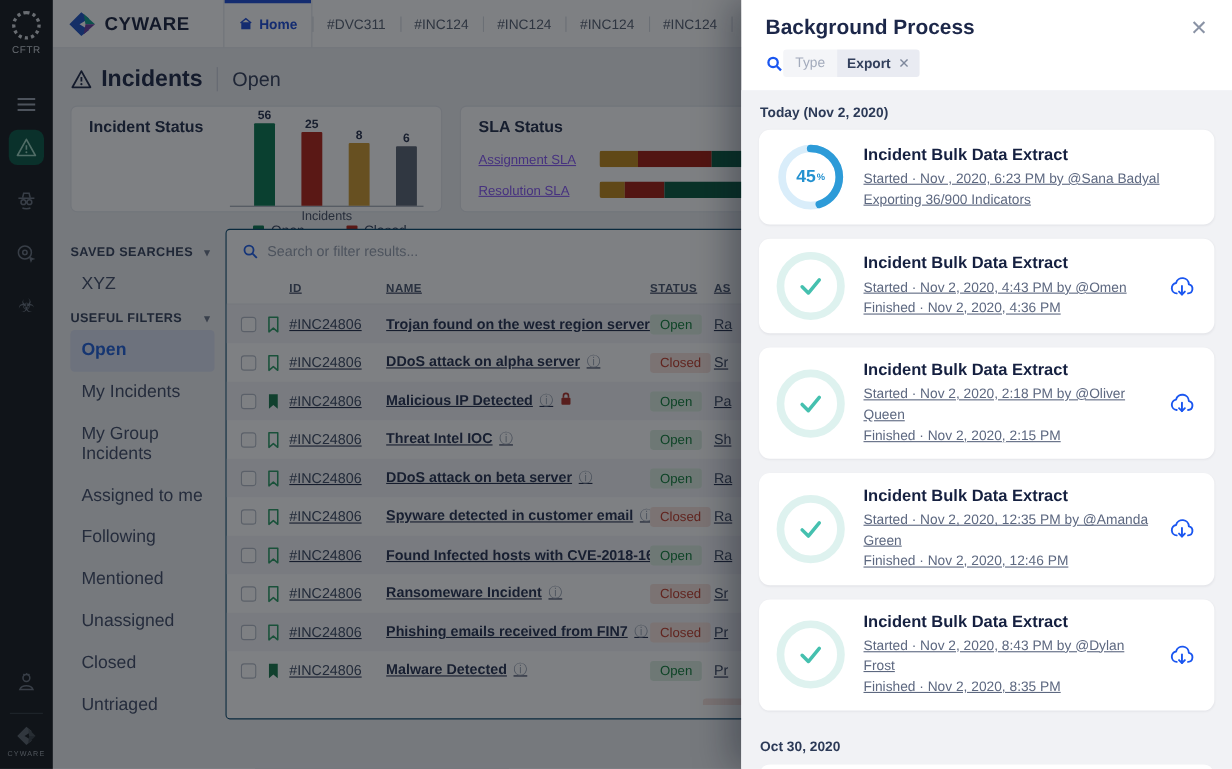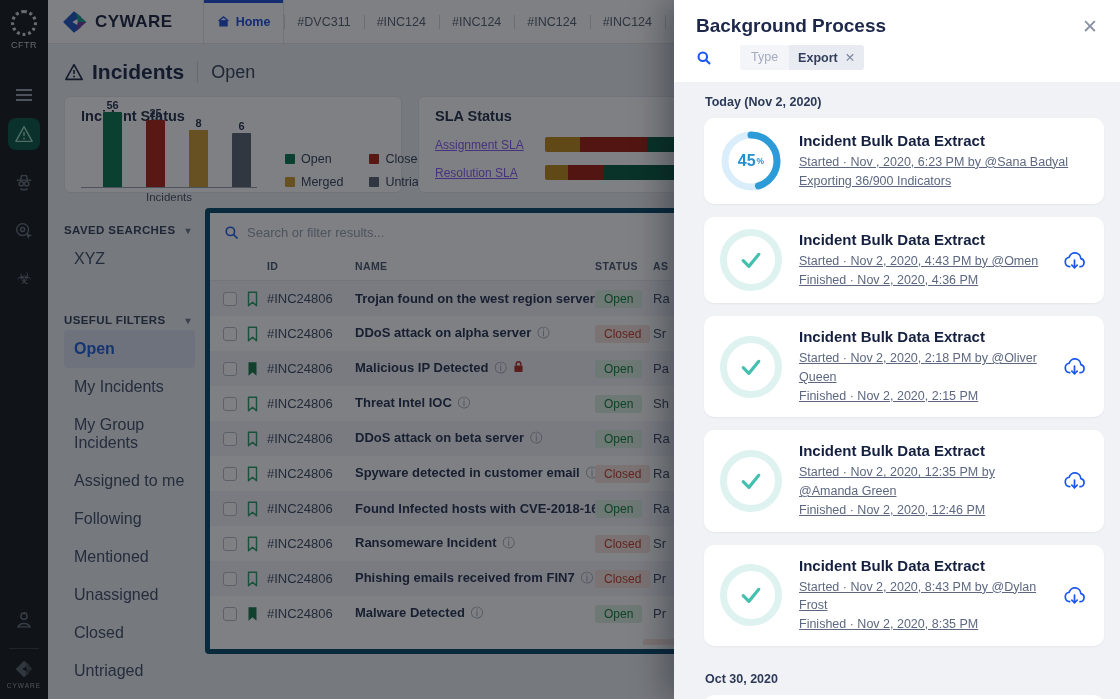--- a/index.html
+++ b/index.html
@@ -39,21 +39,21 @@
   .page-head .vdiv { width:1px; height:22px; background:#c9ced8; margin:0 13px; }
   .page-sub { font-size:18px; color:#39445e; }
 
   
   .cards { display:flex; gap:16px; margin:12px 16px 0; }
   .card { background:#fff; border:1px solid #e4e7ec; border-radius:6px; padding:11px 16px; height:97px; position:relative; }
   .card h3 { font-size:14.5px; font-weight:700; color:#27324e; }
   #incident-card { width:338px; }
   #sla-card { flex:1; }
 
-  .chart-wrap { display:flex; align-items:flex-end; margin-top:2px; }
+  .chart-wrap { display:flex; align-items:flex-end; margin-top:2px;flex-direction:column; }
   .plot { width:176px; }
   .bars { display:flex; align-items:flex-end; gap:24px; height:62px; padding:0 22px; border-bottom:1px solid #9aa2ae; }
   .barcol { display:flex; flex-direction:column; align-items:center; justify-content:flex-end; }
   .bval { font-size:11px; font-weight:700; color:#2b3550; margin-bottom:1px; }
   .bar { width:19px; border-radius:1px 1px 0 0; }
   .xlabel { text-align:center; font-size:11.5px; color:#4a5468; margin-top:3px; }
   .legend { display:grid; grid-template-columns:auto auto; gap:9px 26px; margin:0 0 14px 28px; }
   .litem { display:flex; align-items:center; gap:6px; font-size:12.5px; color:#39455e; }
   .sw { width:10px; height:10px; border-radius:1px; display:inline-block; }
 
@@ -69,25 +69,25 @@
 
   
   #content { position:absolute; top:208px; left:0; right:0; bottom:0; display:flex; }
   #filters { width:157px; padding:4px 0 0 16px; flex-shrink:0; }
   .fhead { display:flex; justify-content:space-between; align-items:center; padding-right:14px; margin:12px 0 4px;
            font-size:11.5px; font-weight:700; color:#39455e; letter-spacing:.4px; }
   .chev { font-size:10px; color:#707a8c; }
   .fitem { font-size:16px; color:#46516b; padding:10px 10px; margin-right:10px; border-radius:4px; cursor:pointer; }
   .fitem.active { color:#2563d9; background:#dbe1f2; font-weight:700; }
 
-  #tablecard { flex:1; background:#fff; border:5px solid #0c4a6e; border-radius:4px; height:446px; overflow:hidden; }
+  #tablecard { flex:1; background:#fff; border:1px solid #0c4a6e; border-radius:4px; height:446px; overflow:hidden; }
   .searchrow { display:flex; align-items:center; gap:8px; padding:12px 14px 10px; }
   .searchrow input { border:none; outline:none; font-size:13px; color:#3c4759; width:320px; font-family:"Liberation Sans",sans-serif; background:transparent; }
   .searchrow input::placeholder { color:#9aa3b2; }
-  .thead, .trow { display:grid; grid-template-columns:57px 88px 240px 58px 1fr; align-items:center; }
+  .thead, .trow { display:grid; grid-template-columns:57px 88px 240px 58px 1fr; align-items:center;text-decoration:underline; }
   .thead { padding:10px 0 8px; border-bottom:1px solid #e7eaee; }
   .th { font-size:10.5px; font-weight:700; color:#4e5a72; letter-spacing:.4px; }
   .trow { height:35px; font-size:13px; }
   .trow.alt { background:#f4f5f8; }
   .selcell { display:flex; align-items:center; gap:9px; padding-left:13px; }
   .cb { width:14px; height:14px; border:1.5px solid #b6bdc9; border-radius:3px; background:#fff; }
   .tid { color:#414e66; }
   .tname { font-weight:700; color:#2a3654; font-size:13px; display:flex; gap:6px; white-space:nowrap; overflow:hidden; }
   .info-ic { font-size:12.5px; color:#97a0b0; font-weight:400; }
   .badge { display:inline-block; padding:2px 9px; font-size:12px; border-radius:3px; }
@@ -99,26 +99,26 @@
 
   
   #dim { position:absolute; left:0; top:0; bottom:0; width:674px; background:rgba(8,11,18,.52); z-index:5; pointer-events:none; }
 
   
   #panel { position:absolute; left:674px; top:0; bottom:0; width:446px; background:#fff; z-index:10;
            box-shadow:-10px 0 30px rgba(10,15,30,.35); display:flex; flex-direction:column; }
   .phead { display:flex; align-items:flex-start; justify-content:space-between; padding:15px 22px 8px 22px; }
   .phead h2 { font-size:19px; font-weight:700; color:#1c2749; }
   .pclose { font-size:19px; color:#8a93a5; cursor:pointer; line-height:1; margin-top:2px; }
-  .pfilter { display:flex; align-items:center; gap:28px; padding:0 22px 12px; }
+  .pfilter { display:flex; align-items:center; gap:0; padding:0 22px 12px; }
   .chipgrp { display:flex; }
   .chip-type { background:#f4f5f8; color:#a3abbc; font-size:12.5px; padding:5px 11px; border-radius:3px 0 0 3px; }
   .chip-val { background:#e9ebf2; color:#323f5c; font-size:12.5px; font-weight:700; padding:5px 9px; border-radius:0 3px 3px 0; display:flex; gap:7px; align-items:center; }
   .chip-x { color:#7e889c; font-weight:400; cursor:pointer; }
-  .pbody { flex:1; background:#f1f2f5; overflow:hidden;padding-left:14px; }
+  .pbody { flex:1; background:#f1f2f5; overflow:hidden; }
   .psection { font-size:12.5px; font-weight:700; color:#2c3a57; padding:13px 17px 9px; }
   .pcard { margin:0 16px 13px; background:#fff; border-radius:10px; padding:12px 18px 12px 16px;
            display:flex; align-items:center; gap:17px; box-shadow:0 1px 2px rgba(16,24,40,.05); }
   .picon { width:62px; height:62px; position:relative; flex-shrink:0; }
   .ring { width:62px; height:62px; position:relative; }
   .ring svg { position:absolute; inset:0; }
   .track { fill:none; stroke:#d9edfa; stroke-width:7; }
   .ring-arc { fill:none; stroke:#2d9bd8; stroke-width:7; stroke-linecap:round; }
   .pnum { position:absolute; inset:0; display:flex; align-items:center; justify-content:center; font-size:16px; font-weight:700; color:#2391d0; }
   .pnum sup { font-size:8.5px; margin-left:1px; }
@@ -338,21 +338,21 @@
   <div id="content">
     <div id="filters">
       <div class="fhead">
         <span>SAVED SEARCHES</span>
         <span class="chev">▾</span>
       </div>
       <div>
 
       <div class="fitem">XYZ</div>
         </div>
-      <div class="fhead" style="margin-top:36px;">
+      <div class="fhead" style="margin-top:6px;">
         <span>USEFUL FILTERS</span>
         <span class="chev">▾</span>
       </div>
       <div>
 
           <div class="fitem active">Open</div>
           <div class="fitem">My Incidents</div>
           <div class="fitem">My Group Incidents</div>
           <div class="fitem">Assigned to me</div>
           <div class="fitem">Following</div>

